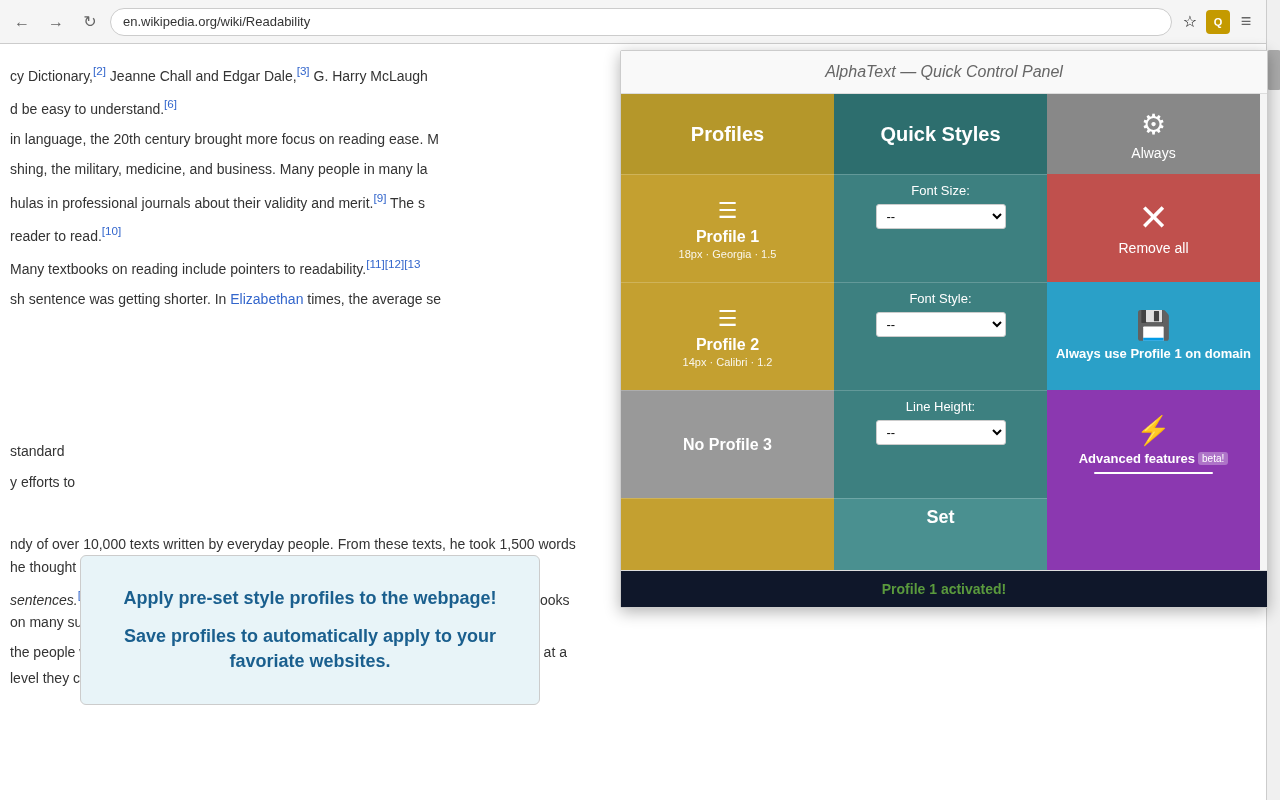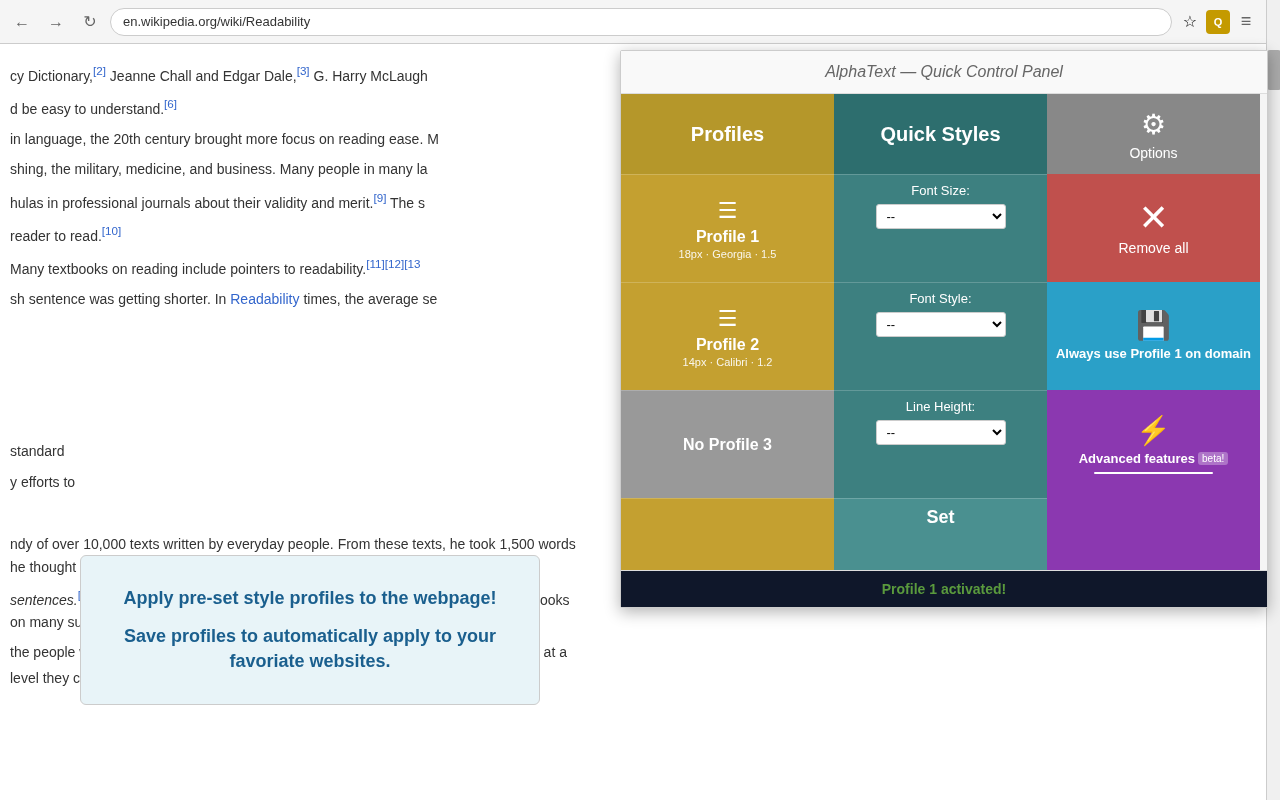--- a/index.html
+++ b/index.html
@@ -395,21 +395,21 @@
 </div>
 
 <div class="article-bg">
   <p>cy Dictionary,<sup><a>[2]</a></sup> Jeanne Chall and Edgar Dale,<sup><a>[3]</a></sup> G. Harry McLaugh</p>
   <p>d be easy to understand.<sup><a>[6]</a></sup></p>
   <p>in language, the 20th century brought more focus on reading ease. M</p>
   <p>shing, the military, medicine, and business. Many people in many la</p>
   <p>hulas in professional journals about their validity and merit.<sup><a>[9]</a></sup> The s</p>
   <p>reader to read.<sup><a>[10]</a></sup></p>
   <p>Many textbooks on reading include pointers to readability.<sup><a>[11]</a><a>[12]</a><a>[13</a></sup></p>
-  <p>sh sentence was getting shorter. In <a style="color:#3366cc">Readability</a> times, the average se</p>
+  <p>sh sentence was getting shorter. In <a style="color:#3366cc">Elizabethan</a> times, the average se</p>
   <p style="margin-top: 130px;">standard</p>
   <p>y efforts to</p>
   <p style="margin-top: 40px;">ndy of over 10,000 texts written by everyday people. From these texts, he took 1,500 words he thought most people understood. The found that</p>
   <p><em>sentences.</em><sup><a>[17]</a></sup> Starting with his own age of 13, Rubakin published many articles and books on many subjects for the</p>
   <p>the people were not fools. They were simply poor and in need of cheap books, written at a level they could grasp.<sup><a>[16]</a></sup></p>
 </div>
 
 <div class="tooltip-box">
   <p>Apply pre-set style profiles to the webpage!</p>
   <p>Save profiles to automatically apply to your favoriate websites.</p>
@@ -423,21 +423,21 @@
 
   <div style="display:grid;grid-template-columns:213px 213px 213px;">
     <div class="tab-profiles">
       <span>Profiles</span>
     </div>
     <div class="tab-quickstyles">
       <span>Quick Styles</span>
     </div>
     <div class="tab-options">
       <span class="gear-icon">⚙</span>
-      <span>Options</span>
+      <span>Always</span>
     </div>
   </div>
 
   <div style="display:grid;grid-template-columns:213px 213px 213px;">
 
     <div>
 
       <div class="profile-cell" style="height:108px;">
         <span class="profile-icon">☰</span>
         <span class="profile-name">Profile 1</span>

